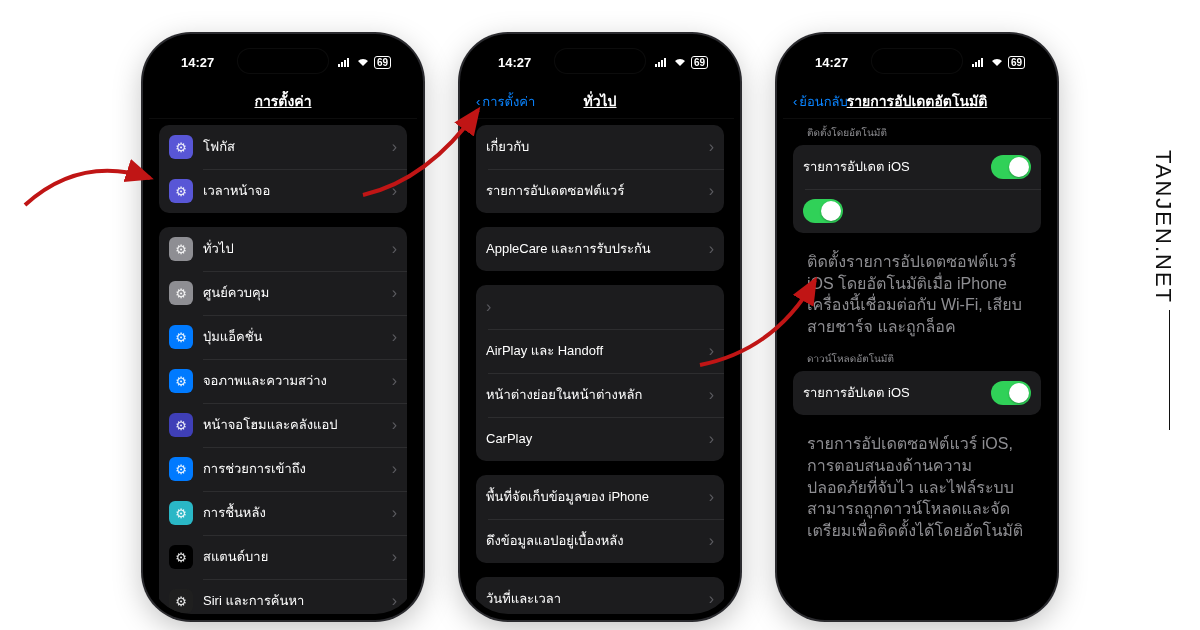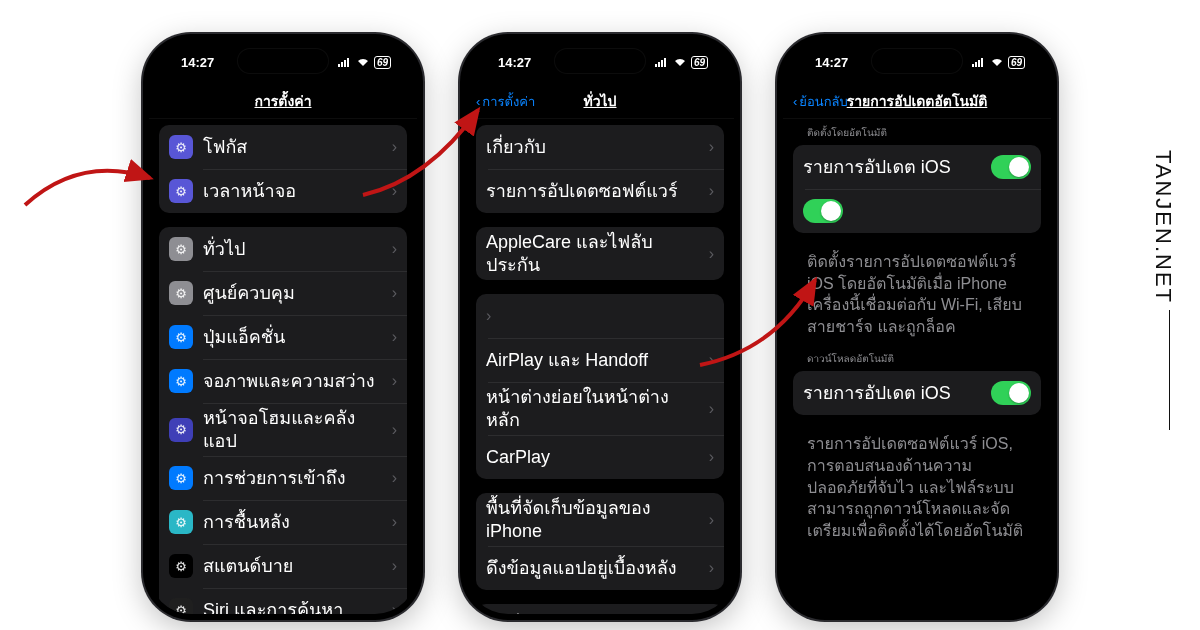--- a/index.html
+++ b/index.html
@@ -56,21 +56,21 @@
   .status-bar {
     height: 44px;
     display: flex;
     align-items: center;
     justify-content: space-between;
     padding: 0 26px 0 32px;
     font-size: 13px;
     font-weight: 600;
     position: relative;
   }
-  .status-right { display:flex; align-items:center; gap:4px;font-style:italic; }
+  .status-right { display:flex; align-items:center; gap:4px; }
   .nav-header {
     height: 34px;
     display: flex;
     align-items: center;
     justify-content: center;
     position: relative;
     font-size: 14px;
     font-weight: 600;
     color: #fff;
     border-bottom: 0.5px solid rgba(255,255,255,0.05);
@@ -116,21 +116,21 @@
     width: 24px;
     height: 24px;
     border-radius: 6px;
     flex: 0 0 24px;
     display:flex;
     align-items:center;
     justify-content:center;
     font-size:13px;
     color:#fff;
   }
-  .lbl { flex:1; font-size: 18px; color: #fff; line-height:1.25; }
+  .lbl { flex:1; font-size: 13px; color: #fff; line-height:1.25; }
   .chev { color:#5a5a5f; font-size:16px; font-weight:300; }
   .section-header {
     font-size: 10px;
     color: #8e8e92;
     text-transform: none;
     padding: 0 14px 5px 14px;
   }
   .footnote {
     font-size: 16px;
     color: #8e8e92;
@@ -319,21 +319,21 @@
               <span class="lbl">เกี่ยวกับ</span>
               <span class="chev">›</span>
             </div>
             <div class="row noicon">
               <span class="lbl">รายการอัปเดตซอฟต์แวร์</span>
               <span class="chev">›</span>
             </div>
           </div>
         <div class="group" id="p2-b">
             <div class="row noicon">
-              <span class="lbl">AppleCare และไฟลับประกัน</span>
+              <span class="lbl">AppleCare และการรับประกัน</span>
               <span class="chev">›</span>
             </div>
           </div>
         <div class="group" id="p2-c">
             <div class="row noicon">
               <span class="chev">›</span>
             </div>
             <div class="row noicon">
               <span class="lbl">AirPlay และ Handoff</span>
               <span class="chev">›</span>

